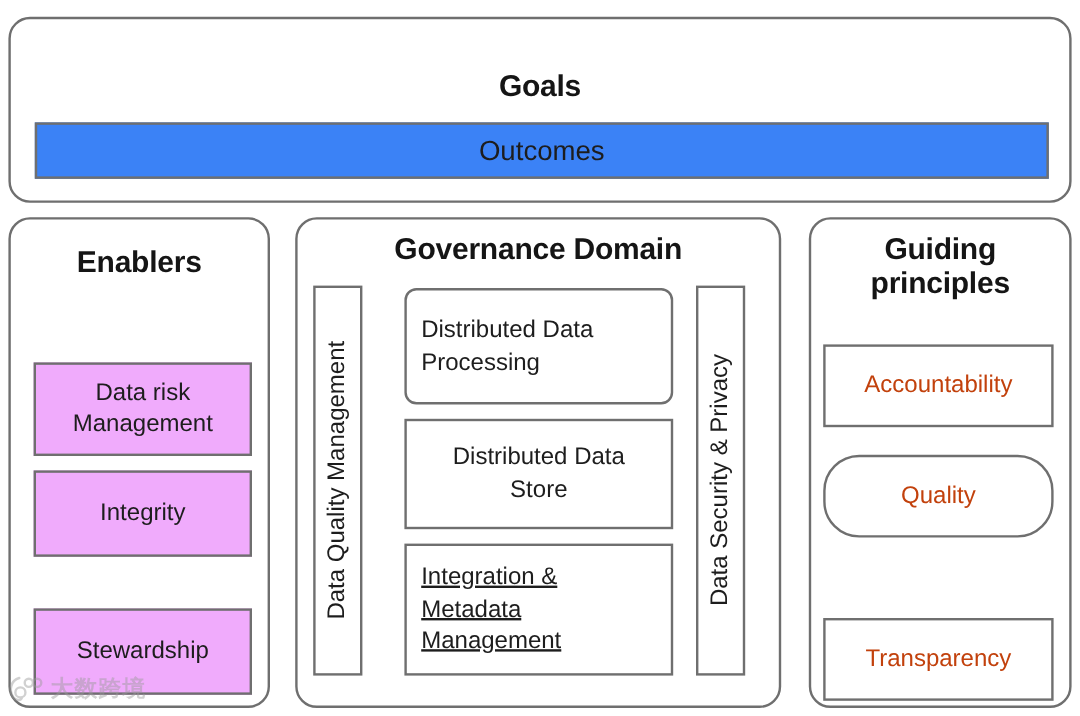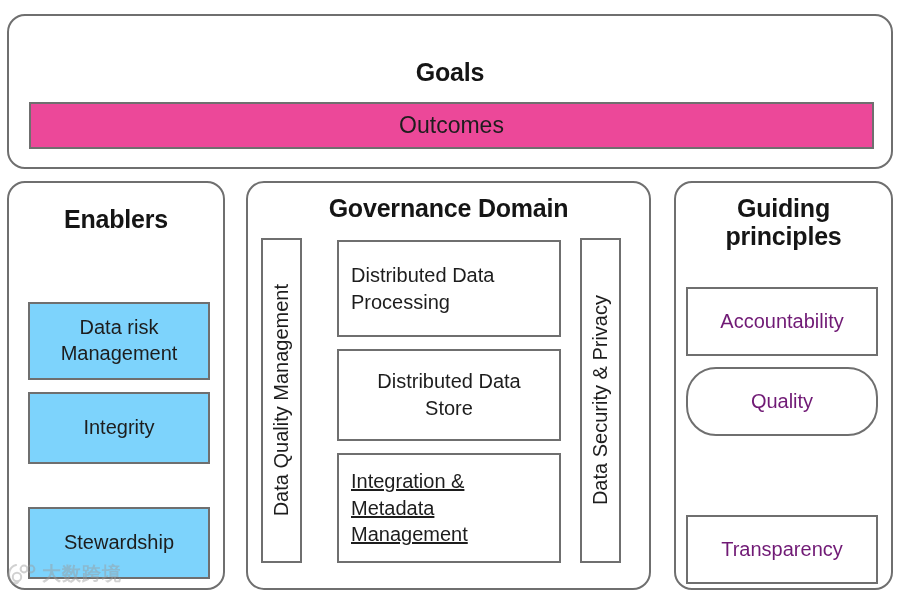--- a/index.html
+++ b/index.html
@@ -53,21 +53,21 @@
     font-size: 25px;
   }
   #outcomes-box {
     position: absolute;
     left: 20px;
     top: 86px;
     width: 845px;
     height: 47px;
     box-sizing: border-box;
     border: 2px solid #6f6f6f;
-    background: #ec4899;
+    background: #3b82f6;
     display: flex;
     align-items: center;
     justify-content: center;
     font-size: 23px;
     color: #1d1d1d;
   }
 
   
   #enablers-panel {
     left: 7px;
@@ -78,21 +78,21 @@
   #enablers-title {
     top: 22px;
     font-size: 25px;
   }
   .enabler-box {
     position: absolute;
     left: 19px;
     width: 182px;
     box-sizing: border-box;
     border: 2px solid #6f6f6f;
-    background: #7dd3fc;
+    background: #f0abfc;
     display: flex;
     align-items: center;
     justify-content: center;
     text-align: center;
     font-size: 20px;
     line-height: 1.28;
     color: #1d1d1d;
   }
   #enabler-0 { top: 119px; height: 78px; }
   #enabler-1 { top: 209px; height: 72px; }
@@ -139,21 +139,21 @@
     box-sizing: border-box;
     border: 2px solid #6f6f6f;
     background: #ffffff;
     display: flex;
     align-items: center;
     font-size: 20px;
     line-height: 1.34;
     color: #1d1d1d;
     padding: 0 12px;
   }
-  #core-0 { top: 57px; height: 97px; justify-content: flex-start; text-align: left; }
+  #core-0 { top: 57px; height: 97px; justify-content: flex-start; text-align: left; border-radius: 10px; }
   #core-1 { top: 166px; height: 92px; justify-content: center; text-align: center; }
   #core-2 { top: 270px; height: 110px; justify-content: flex-start; text-align: left; text-decoration: underline; }
 
   
   #principles-panel {
     left: 674px;
     top: 181px;
     width: 219px;
     height: 409px;
   }
@@ -166,24 +166,24 @@
     left: 10px;
     width: 192px;
     height: 69px;
     box-sizing: border-box;
     border: 2px solid #6f6f6f;
     background: #ffffff;
     display: flex;
     align-items: center;
     justify-content: center;
     font-size: 20px;
-    color: #701a75;
+    color: #c2410c;
   }
   #principle-0 { top: 104px; }
-  #principle-1 { top: 184px; border-radius: 30px; }
+  #principle-1 { top: 196px; border-radius: 30px; }
   #principle-2 { top: 256px; }
   #principle-3 { top: 332px; }
 
   
   #watermark {
     position: absolute;
     left: 6px;
     top: 561px;
     display: flex;
     align-items: center;

